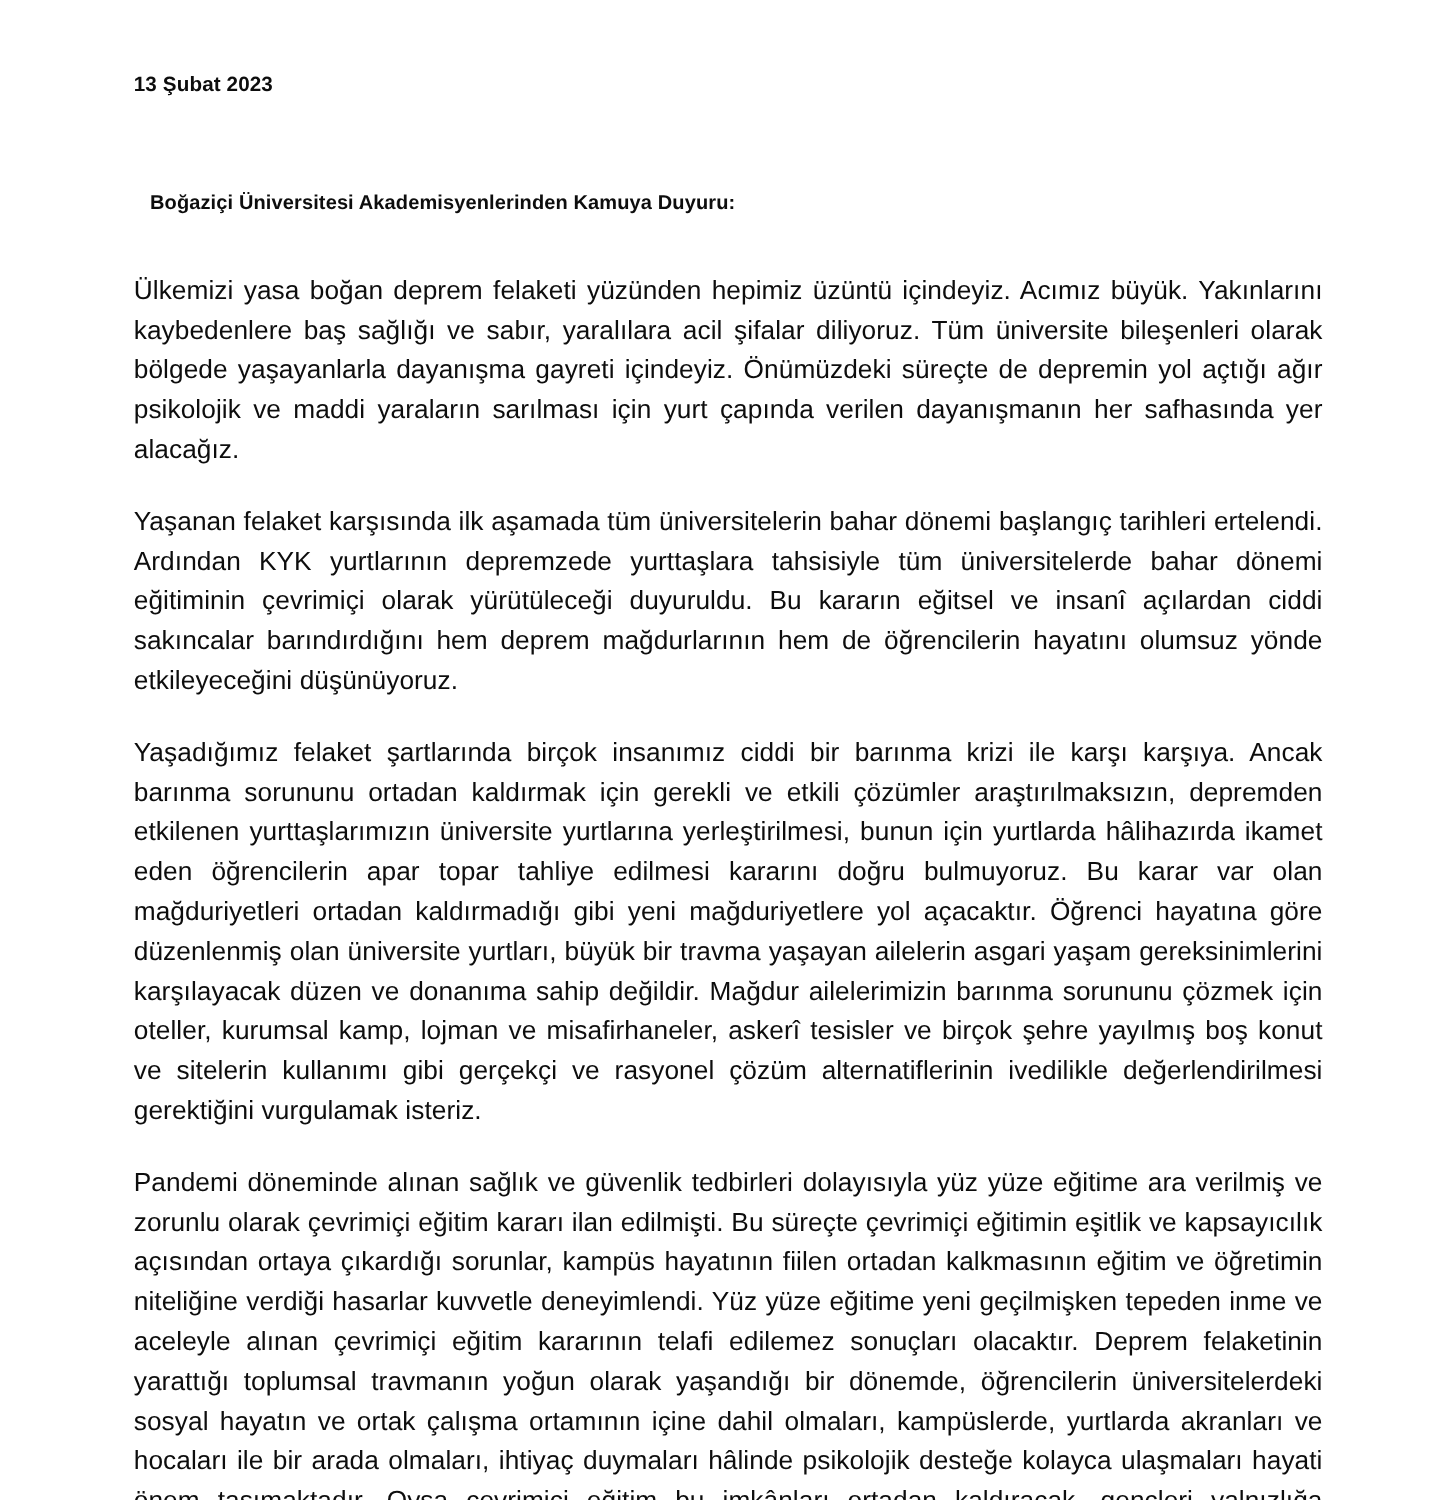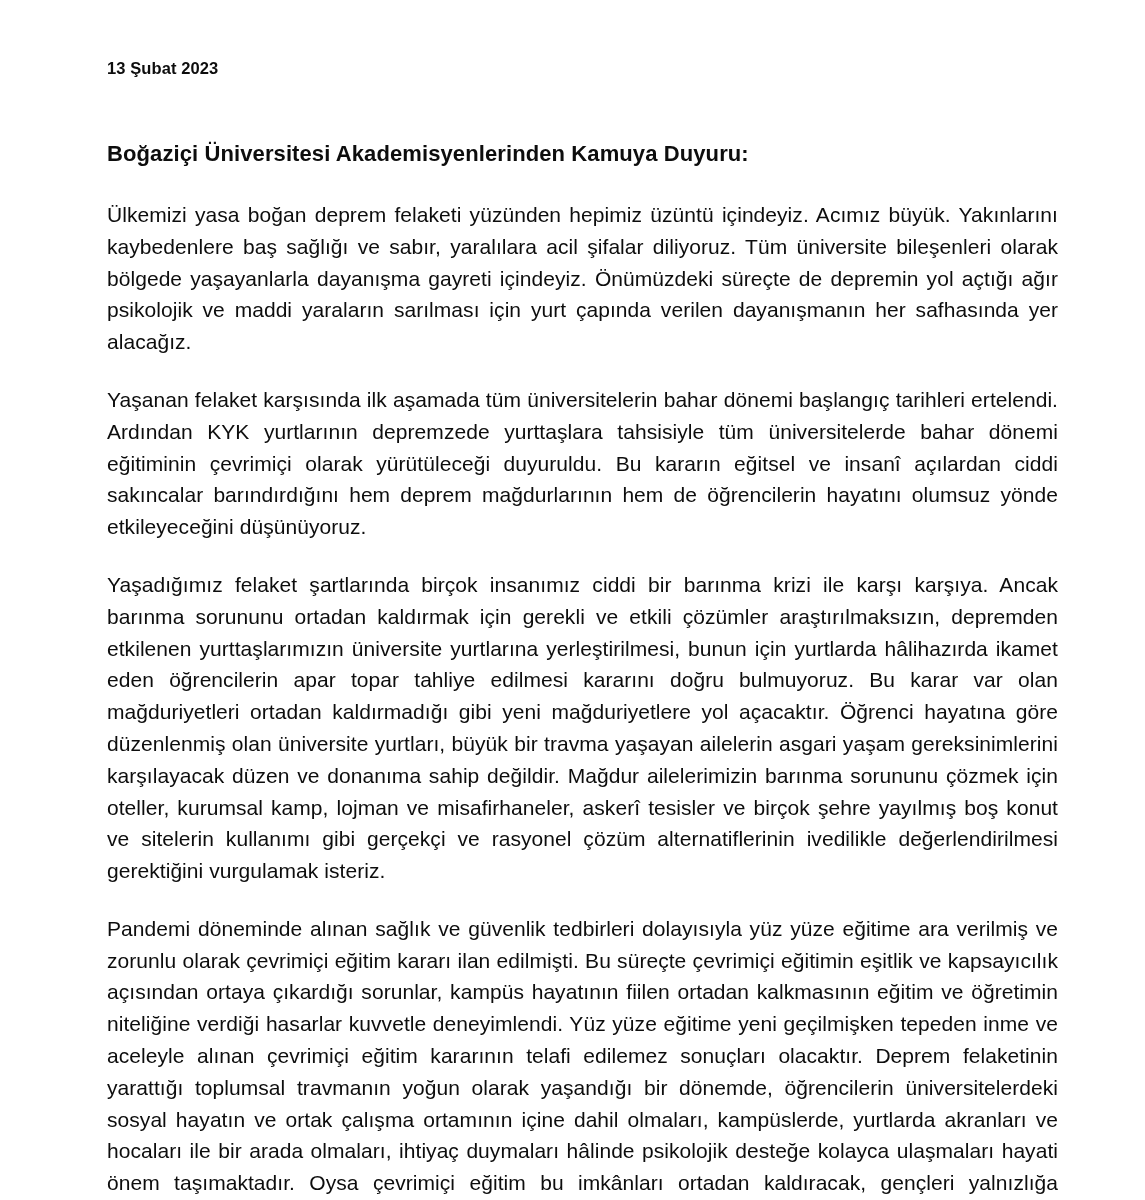--- a/index.html
+++ b/index.html
@@ -37,25 +37,25 @@
   .doc-date {
     font-size: 16.5px;
     font-weight: bold;
     line-height: 1.35;
     letter-spacing: 0.1px;
     margin: 0;
     padding-top: 57px;
   }
 
   .doc-heading {
-    font-size: 22px;
+    font-size: 16px;
     font-weight: bold;
     line-height: 1.35;
     letter-spacing: 0.1px;
-    margin: 0;
+    margin: 13px;
     padding-top: 60px;
   }
 
   .doc-para {
     font-size: 21px;
     font-weight: normal;
     line-height: 31.8px;
     text-align: justify;
     text-justify: inter-word;
     margin: 0;

